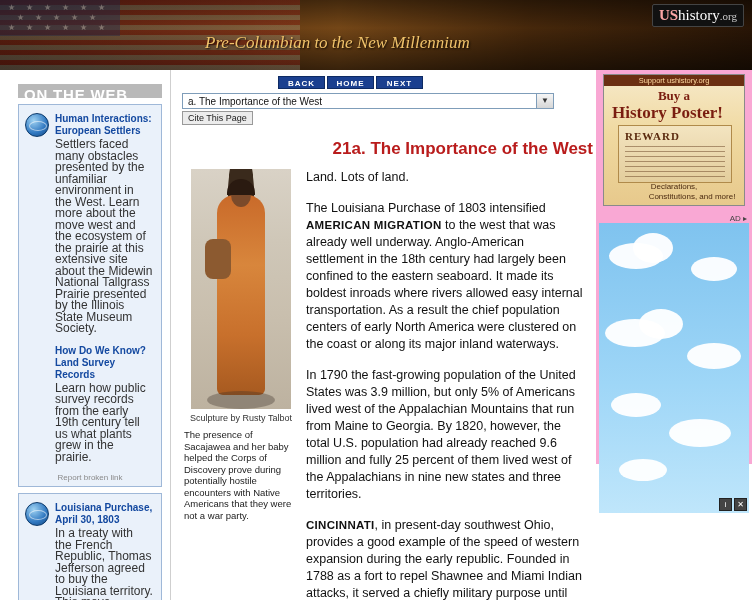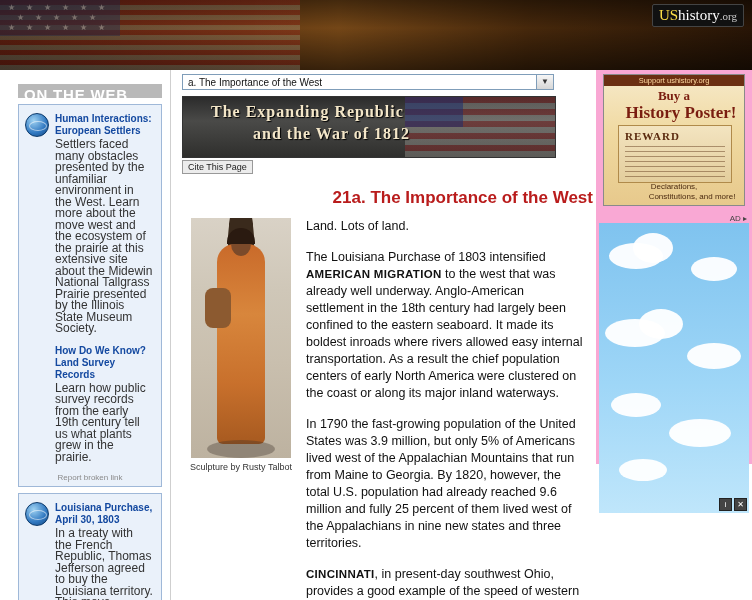--- a/index.html
+++ b/index.html
@@ -43,21 +43,21 @@
     font-family:"Liberation Serif",serif;
     font-style:italic;font-size:17px;color:#f0c26a;
     text-shadow:1px 1px 2px rgba(0,0,0,.8);
   }
   .logo{
     position:absolute;right:8px;top:4px;
     background:#111;border:1px solid #444;
     padding:2px 6px;border-radius:2px;
     font-family:"Liberation Serif",serif;font-size:15px;color:#fff;
   }
-  .logo .us{color:#fde047;font-weight:normal;}
+  .logo .us{color:#fca5a5;font-weight:bold;}
   .logo .history{color:#ffffff;}
   .logo .org{color:#cccccc;font-size:11px;}
 
   
   .content{position:absolute;top:70px;left:0;width:752px;height:530px;background:#fff;}
   .left-col{position:absolute;left:0;top:0;width:170px;height:530px;background:#ffffff;border-right:1px solid #cfcfcf;}
   .mid-col{position:absolute;left:178px;top:0;width:415px;height:530px;}
   .right-col{position:absolute;left:596px;top:0;width:156px;height:394px;background:#f9a8d4;}
 
   
@@ -204,21 +204,21 @@
   }
   .ad-sup{
     position:absolute;top:0;left:0;right:0;height:11px;background:#6b2f12;
     color:#ffd9a0;font-size:7.5px;text-align:center;line-height:11px;
   }
   .ad-l1{
     position:absolute;top:13px;left:0;right:0;text-align:center;
     font-family:"Liberation Serif",serif;font-size:13px;font-weight:bold;color:#7a1d10;
   }
   .ad-l2{
-    position:absolute;top:28px;left:14px;right:0;text-align:center;
+    position:absolute;top:28px;left:8px;right:0;
     font-family:"Liberation Serif",serif;font-size:17px;font-weight:bold;color:#7a1d10;
   }
   .ad-poster{
     position:absolute;left:14px;top:50px;width:112px;height:56px;
     background:linear-gradient(to bottom,#f3e4c0,#e3cd9c);
     border:1px solid #b08a4a;
   }
   .ad-reward{
     position:absolute;left:6px;top:4px;font-family:"Liberation Serif",serif;
     font-size:11px;font-weight:bold;color:#5b2b10;letter-spacing:1px;
@@ -271,20 +271,21 @@
       <div class="star" style="left:53px;top:14px">★</div>
       <div class="star" style="left:71px;top:14px">★</div>
       <div class="star" style="left:89px;top:14px">★</div>
       <div class="star" style="left:8px;top:24px">★</div>
       <div class="star" style="left:26px;top:24px">★</div>
       <div class="star" style="left:44px;top:24px">★</div>
       <div class="star" style="left:62px;top:24px">★</div>
       <div class="star" style="left:80px;top:24px">★</div>
       <div class="star" style="left:98px;top:24px">★</div>
     </div>
+    <div class="site-sub">Pre-Columbian to the New Millennium</div>
     <div class="logo">
       <span class="us">US</span><span class="history">history</span><span class="org">.org</span>
     </div>
   </div>
 
   <div class="content">
 
     <div class="left-col">
       <div class="onweb-head">
         <span>ON THE WEB</span>
@@ -308,47 +309,47 @@
         <div class="sb-entry">
           <div class="sb-title">Louisiana Purchase, April 30, 1803</div>
           <div class="sb-text">In a treaty with the French Republic, Thomas Jefferson agreed to buy the Louisiana territory. This move doubled the size of the country and helped the United States gain power in the eyes of other counties. To see what was written in the treaty, check out this PBS site.</div>
         </div>
 
       </div>
     </div>
 
     <div class="mid-col">
 
+      <div class="navbar">
+        <div class="navbtn">BACK</div>
+        <div class="navbtn">HOME</div>
+        <div class="navbtn">NEXT</div>
+      </div>
 
       <div class="selectbar">
         <span>a. The Importance of the West</span>
         <span class="arrow">▼</span>
       </div>
 
-      <div class="banner">
-        <div class="banner-stripes"></div>
-        <div class="banner-canton"></div>
-        <div class="banner-t1">The Expanding Republic</div>
-        <div class="banner-t2">and the War of 1812</div>
-      </div>
       <div class="cite">Cite This Page</div>
 
       <div class="h1">21a. The Importance of the West</div>
 
       <div class="body-wrap">
 
         <div class="figure">
           <div class="fig-img">
             <div class="fig-body"></div>
             <div class="fig-head"></div>
             <div class="fig-hair"></div>
             <div class="fig-baby"></div>
             <div class="fig-shadow"></div>
           </div>
           <div class="fig-cap">Sculpture by Rusty Talbot</div>
+          <div class="fig-text">The presence of Sacajawea and her baby helped the Corps of Discovery prove during potentially hostile encounters with Native Americans that they were not a war party.</div>
         </div>
 
         <div class="prose">
           <p>Land. Lots of land.</p>
           <p><span>The Louisiana Purchase of 1803 intensified </span><span class="sc">AMERICAN MIGRATION</span><span> to the west that was already well underway. Anglo-American settlement in the 18th century had largely been confined to the eastern seaboard. It made its boldest inroads where rivers allowed easy internal transportation. As a result the chief population centers of early North America were clustered on the coast or along its major inland waterways.</span></p>
           <p>In 1790 the fast-growing population of the United States was 3.9 million, but only 5% of Americans lived west of the Appalachian Mountains that run from Maine to Georgia. By 1820, however, the total U.S. population had already reached 9.6 million and fully 25 percent of them lived west of the Appalachians in nine new states and three territories.</p>
           <p><span class="sc">CINCINNATI</span><span>, in present-day southwest Ohio, provides a good example of the speed of western expansion during the early republic. Founded in 1788 as a fort to repel Shawnee and Miami Indian attacks, it served a chiefly military purpose until the major Indian defeat at</span></p>
         </div>
       </div>
     </div>

